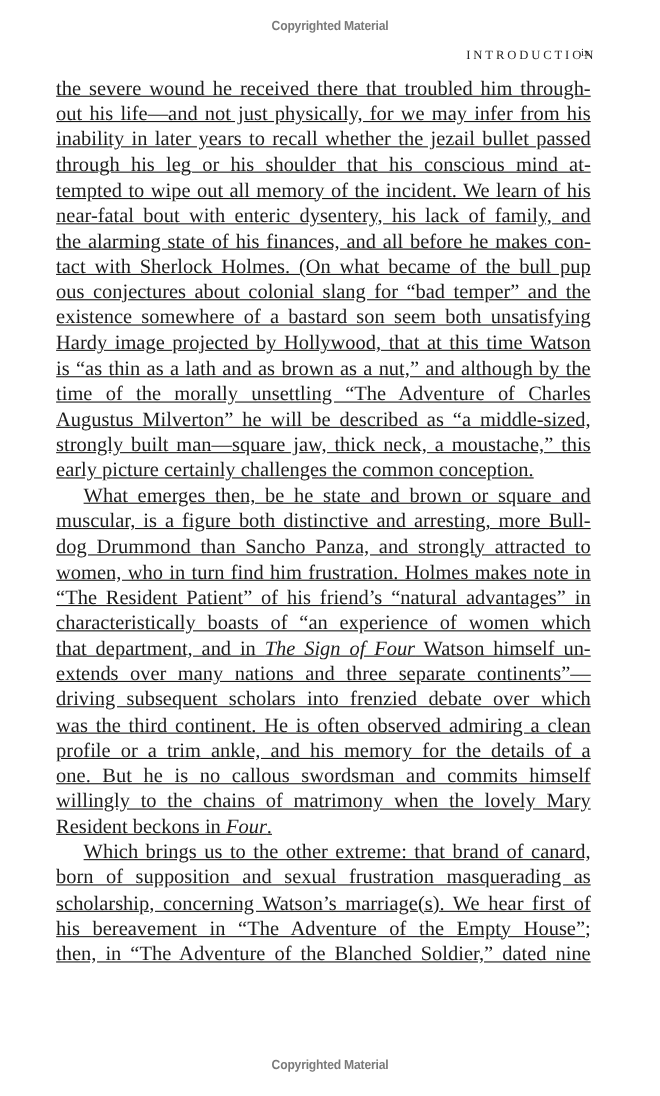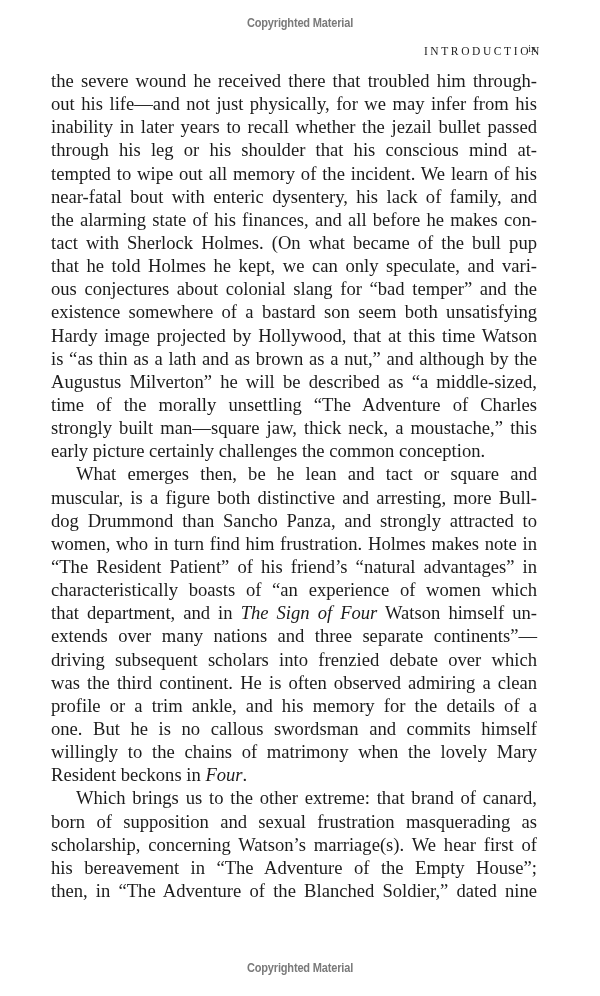--- a/index.html
+++ b/index.html
@@ -19,21 +19,21 @@
   .running-title {
     position: absolute; left: 0; width: 100%; text-align: right;
     font-size: 11.5px; letter-spacing: 2.6px; top: 2px; padding-left: 6px;
   }
   .folio { position: absolute; right: 0; top: 0; font-size: 10px; }
   .text {
     position: absolute; top: 69px; left: 51px; width: 486px;
     font-family: "Liberation Serif", "DejaVu Serif", serif;
     font-size: 18.6px; line-height: 23.15px; color: #1c1c1c;
   }
-  .line { display: block; white-space: nowrap; text-align: justify; text-align-last: justify; height: 23.15px; }
+  .line { display: block; white-space: nowrap; text-align: justify; text-align-last: justify; height: 23.15px; text-decoration: underline; }
   .line.last { text-align-last: left; }
   .line.indent { padding-left: 25px; }
   .line i { font-style: italic; }
 </style>
 </head>
 <body>
 
 <div class="watermark wm-top">Copyrighted Material</div>
 
 <div class="running-head">
@@ -45,33 +45,32 @@
 
   <div>
     <span class="line">the severe wound he received there that troubled him through-</span>
     <span class="line">out his life—and not just physically, for we may infer from his</span>
     <span class="line">inability in later years to recall whether the jezail bullet passed</span>
     <span class="line">through his leg or his shoulder that his conscious mind at-</span>
     <span class="line">tempted to wipe out all memory of the incident. We learn of his</span>
     <span class="line">near-fatal bout with enteric dysentery, his lack of family, and</span>
     <span class="line">the alarming state of his finances, and all before he makes con-</span>
     <span class="line">tact with Sherlock Holmes. (On what became of the bull pup</span>
-    <span class="line">that he told Holmes he kept, we can only speculate, and vari-</span>
     <span class="line">ous conjectures about colonial slang for “bad temper” and the</span>
     <span class="line">existence somewhere of a bastard son seem both unsatisfying</span>
     <span class="line">Hardy image projected by Hollywood, that at this time Watson</span>
     <span class="line">is “as thin as a lath and as brown as a nut,” and although by the</span>
+    <span class="line">time of the morally unsettling “The Adventure of Charles</span>
     <span class="line">Augustus Milverton” he will be described as “a middle-sized,</span>
-    <span class="line">time of the morally unsettling “The Adventure of Charles</span>
     <span class="line">strongly built man—square jaw, thick neck, a moustache,” this</span>
     <span class="line last">early picture certainly challenges the common conception.</span>
   </div>
 
   <div>
-    <span class="line indent">What emerges then, be he lean and tact or square and</span>
+    <span class="line indent">What emerges then, be he state and brown or square and</span>
     <span class="line">muscular, is a figure both distinctive and arresting, more Bull-</span>
     <span class="line">dog Drummond than Sancho Panza, and strongly attracted to</span>
     <span class="line">women, who in turn find him frustration. Holmes makes note in</span>
     <span class="line">“The Resident Patient” of his friend’s “natural advantages” in</span>
     <span class="line">characteristically boasts of “an experience of women which</span>
     <span class="line"><span>that department, and in </span><i>The Sign of Four</i><span> Watson himself un-</span></span>
     <span class="line">extends over many nations and three separate continents”—</span>
     <span class="line">driving subsequent scholars into frenzied debate over which</span>
     <span class="line">was the third continent. He is often observed admiring a clean</span>
     <span class="line">profile or a trim ankle, and his memory for the details of a</span>

